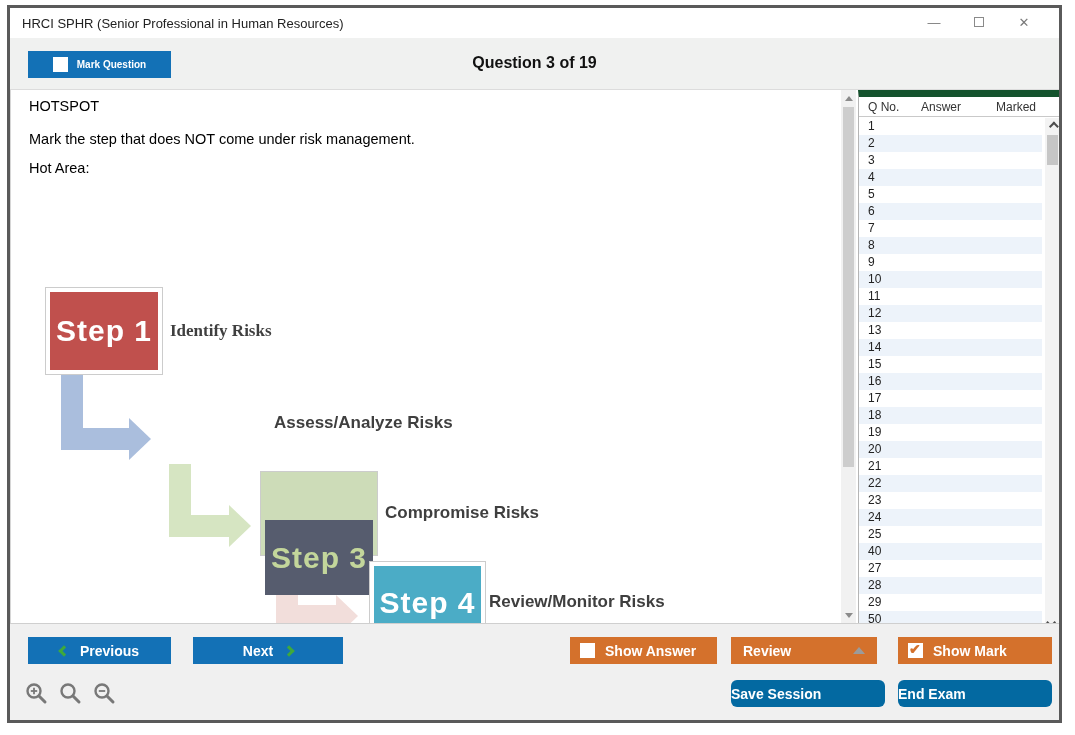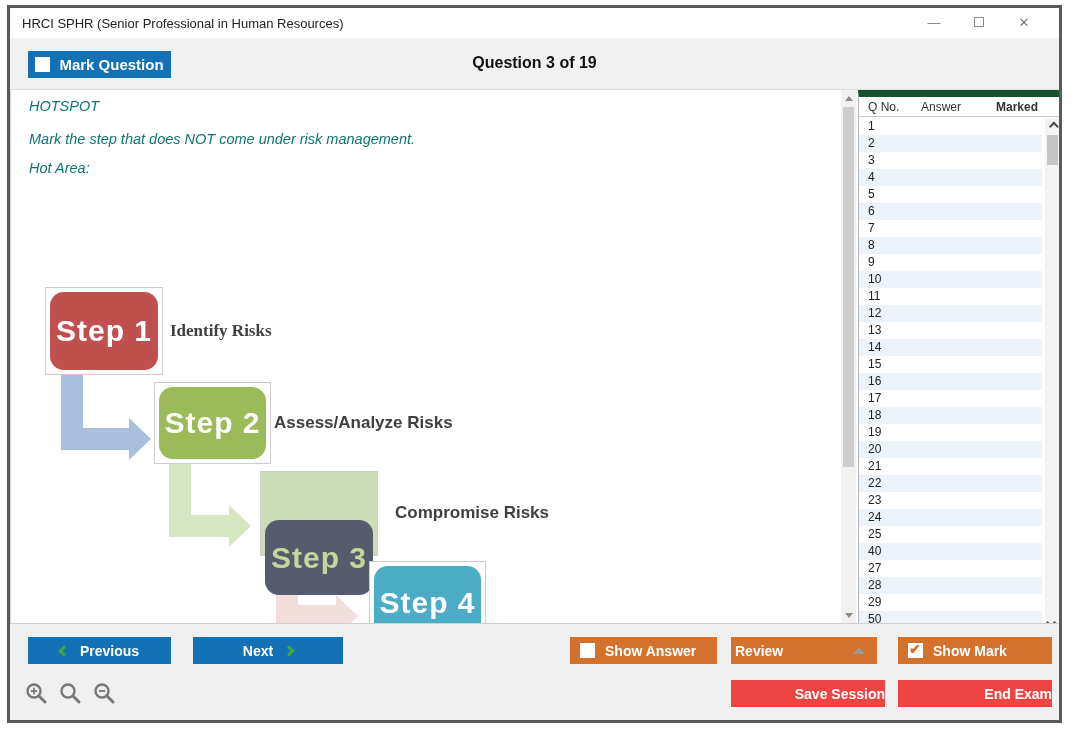--- a/index.html
+++ b/index.html
@@ -12,34 +12,34 @@
   .titlebar { position:absolute; left:0; top:0; width:100%; height:30px; background:#fff;padding-left:34px; }
   .titlebar .title { position:absolute; left:12px; top:8px; font-size:13px; color:#222; }
   .wcontrols { position:absolute; right:26px; top:4px; display:flex; gap:27px; align-items:center; }
   .wbtn { width:18px; height:20px; display:flex; align-items:center; justify-content:center;
           color:#7a7a7a; font-size:13px; cursor:default; }
   .wbtn .maxbox { width:10px; height:10px; border:1.5px solid #8a8a8a; }
 
   
   .headerbar { position:absolute; left:0; top:30px; width:100%; height:52px; background:#f0f1f0;
                border-bottom:1px solid #dcdcdc; }
-  .btn-blue { background:#1371b6; color:#fff; font-weight:bold; font-size:15px;
+  .btn-blue { background:#1371b6; color:#fff; font-weight:bold; font-size:10px;
               display:flex; align-items:center; justify-content:center; gap:9px; cursor:pointer; }
   .mark-q { position:absolute; left:18px; top:13px; width:143px; height:27px; }
   .qcounter { position:absolute; left:0; top:16px; width:100%; text-align:center;
               font-size:16px; font-weight:bold; color:#111; }
 
   
   .content { position:absolute; left:0; top:82px; width:100%; height:533px; background:#fff;
              border-left:1px solid #d6d6d6; overflow:hidden; }
-  .qtext { position:absolute; left:18px; font-size:14.5px; color:#0f766e;font-style:italic; }
+  .qtext { position:absolute; left:18px; font-size:14.5px; color:#000000; }
 
   
   .step-frame { position:absolute; border:1px solid #cccccc; background:#ffffff; padding:4px; }
-  .step-box { width:100%; height:100%; border-radius:14px; display:flex; align-items:center;
+  .step-box { width:100%; height:100%; border-radius:0; display:flex; align-items:center;
               justify-content:center; font-size:30px; font-weight:bold; letter-spacing:1px; }
   .step-label { position:absolute; font-size:17px; font-weight:bold; color:#3f3f3f; white-space:nowrap; }
   .arrow { position:absolute; }
   .arrow .seg { position:absolute; }
   .arrow .head { position:absolute; width:0; height:0;
                  border-top:21px solid transparent; border-bottom:21px solid transparent;
                  border-left:22px solid #ccc; }
 
   
   .vscroll-main { position:absolute; left:830px; top:0; width:15px; height:533px; background:#f1f1f1; }
@@ -47,44 +47,44 @@
   .sb-btn { position:absolute; left:0; width:15px; height:16px; display:flex; align-items:center; justify-content:center; }
   .tri-up { width:0; height:0; border-left:4px solid transparent; border-right:4px solid transparent; border-bottom:5px solid #8b8b8b; }
   .tri-down { width:0; height:0; border-left:4px solid transparent; border-right:4px solid transparent; border-top:5px solid #8b8b8b; }
 
   
   .qlist { position:absolute; left:847px; top:0; width:202px; height:533px; background:#fff;
            border-left:1px solid #b5b5b5; border-top:7px solid #14532d; }
   .qlist-header { position:absolute; left:0; top:0; width:100%; height:20px; background:#fff;
                   border-bottom:1px solid #c9c9c9; font-size:12px; color:#333; }
   .qlist-header span { position:absolute; top:3px; }
-  .qh-no { left:9px; } .qh-answer { left:62px; } .qh-marked { left:137px;font-weight:bold; }
+  .qh-no { left:9px; } .qh-answer { left:62px; } .qh-marked { left:137px; }
   .qrows { position:absolute; left:0; top:21px; width:183px; height:512px; overflow:hidden; }
   .qrow { width:100%; height:17px; font-size:12px; color:#222; padding-left:9px; line-height:17px; background:#fff; }
   .qrow.alt { background:#edf3fa; }
 
   
   .vscroll-list { position:absolute; right:0; top:21px; width:15px; height:512px; background:#f3f3f3; }
   .vscroll-list .thumb { position:absolute; left:2px; top:17px; width:11px; height:30px; background:#c6c6c6; }
   .schev { display:inline-block; width:7px; height:7px; border-left:2px solid #4d4d4d; border-bottom:2px solid #4d4d4d; }
   .schev.up { transform:rotate(135deg) translate(-1px,-1px); }
   .schev.down { transform:rotate(-45deg) translate(-1px,-1px); }
 
   
   .toolbar { position:absolute; left:0; top:615px; width:100%; height:97px; background:#f0f0f0;
              border-top:1px solid #cfcfcf; }
   .tbtn { position:absolute; height:27px; display:flex; align-items:center; font-size:14px;
           font-weight:bold; color:#fff; cursor:pointer; }
   .btn-prev { left:18px; top:13px; width:143px; background:#1371b6; justify-content:center; gap:12px; }
   .btn-next { left:183px; top:13px; width:150px; background:#1371b6; justify-content:center; gap:12px; }
   .btn-orange { background:#d4712c; }
   .btn-showanswer { left:560px; top:13px; width:147px; gap:10px; padding-left:10px; }
-  .btn-review { left:721px; top:13px; width:146px; padding-left:4px; }
+  .btn-review { left:721px; top:13px; width:146px; padding-left:12px; }
   .btn-showlist { left:888px; top:13px; width:154px; gap:10px; padding-left:10px; }
-  .btn-navy { background:#ef4444; justify-content:flex-end; }
+  .btn-navy { background:#0369a1; justify-content:flex-start;border-radius:6px; }
   .btn-save { left:721px; top:56px; width:154px; }
   .btn-end { left:888px; top:56px; width:154px; }
 
   .chev { display:inline-block; width:8px; height:8px; border-left:3px solid #3fa93c; border-bottom:3px solid #3fa93c; }
   .chev.left { transform:rotate(45deg); }
   .chev.right { transform:rotate(-135deg); }
 
   .cb { width:15px; height:15px; background:#fff; position:relative; flex:0 0 auto; }
   .cb .mark { display:none; position:absolute; left:1px; top:-2px; color:#d4712c; font-size:14px; font-weight:bold; }
   .cb.checked .mark { display:block; }
@@ -148,33 +148,31 @@
       <div class="seg" style="left: 265px; top: 465px; width: 22px; height: 72px; background: rgb(242, 222, 219);"></div>
       <div class="seg" style="left: 265px; top: 515px; width: 60px; height: 22px; background: rgb(242, 222, 219);"></div>
       <div class="head" style="left: 325px; top: 505px; border-left-color: rgb(242, 222, 219);"></div>
     </div>
 
     <div class="step-frame" style="left: 34px; top: 197px; width: 118px; height: 88px; background: rgb(255, 255, 255);">
       <div class="step-box" style="background: rgb(192, 80, 77); color: rgb(255, 255, 255);">Step 1</div>
     </div>
     <div class="step-label" style="left:159px; top:231px;font-family:Liberation Serif, serif;">Identify Risks</div>
 
-    <div class="step-frame" style="left: 143px; top: 292px; width: 117px; height: 82px; background: rgb(255, 255, 255);">
-      <div class="step-box" style="background: rgb(155, 187, 89); color: rgb(255, 255, 255);">Step 2</div>
-    </div>
     <div class="step-label" style="left:263px; top:323px;">Assess/Analyze Risks</div>
 
     <div class="step-frame" style="left: 249px; top: 381px; width: 118px; height: 85px; background: rgb(205, 220, 184);">
       <div class="step-box" style="background: rgb(86, 92, 110); color: rgb(195, 214, 155); margin-top: 44px;">Step 3</div>
     </div>
-    <div class="step-label" style="left:384px; top:413px;">Compromise Risks</div>
+    <div class="step-label" style="left:374px; top:413px;">Compromise Risks</div>
 
     <div class="step-frame" style="left: 358px; top: 471px; width: 117px; height: 83px; background: rgb(255, 255, 255);">
       <div class="step-box" style="background: rgb(75, 172, 198); color: rgb(255, 255, 255);">Step 4</div>
     </div>
+    <div class="step-label" style="left:478px; top:502px;">Review/Monitor Risks</div>
 
     <div class="vscroll-main">
       <div class="sb-btn" style="top:0;">
             <span class="tri-up"></span>
           </div>
       <div class="thumb"></div>
       <div class="sb-btn" style="top:517px;">
             <span class="tri-down"></span>
           </div>
     </div>

